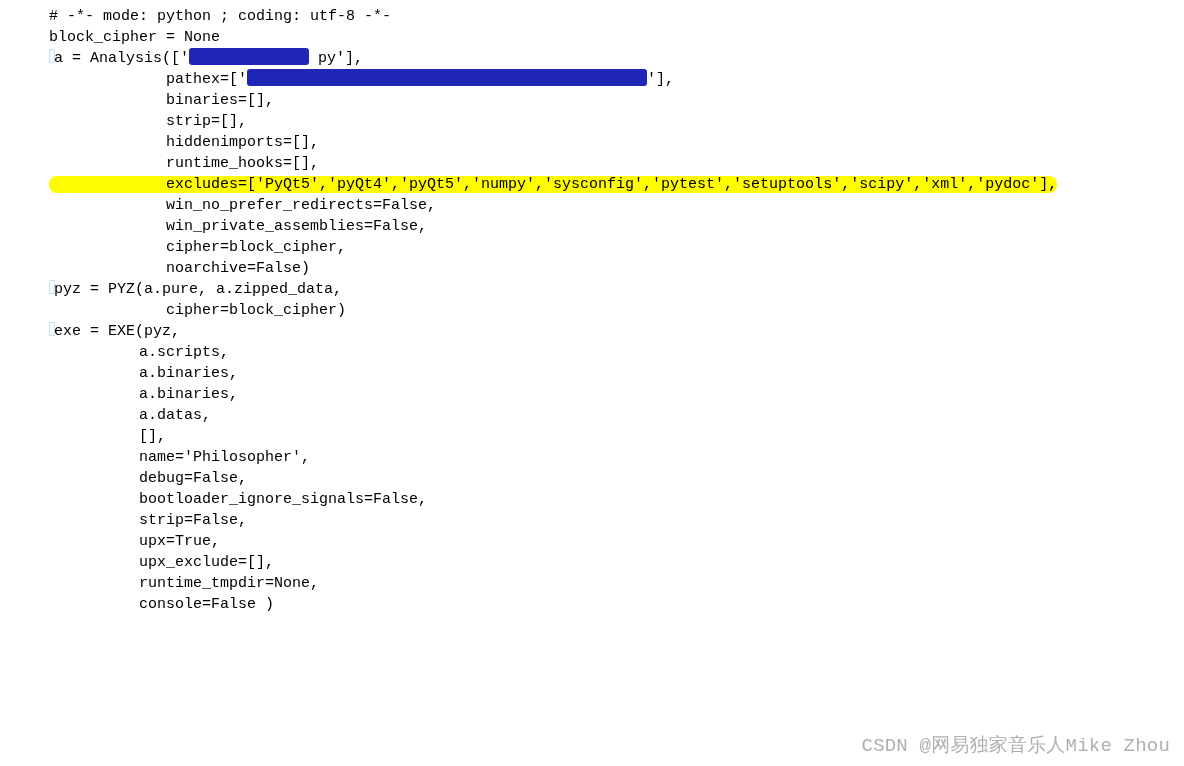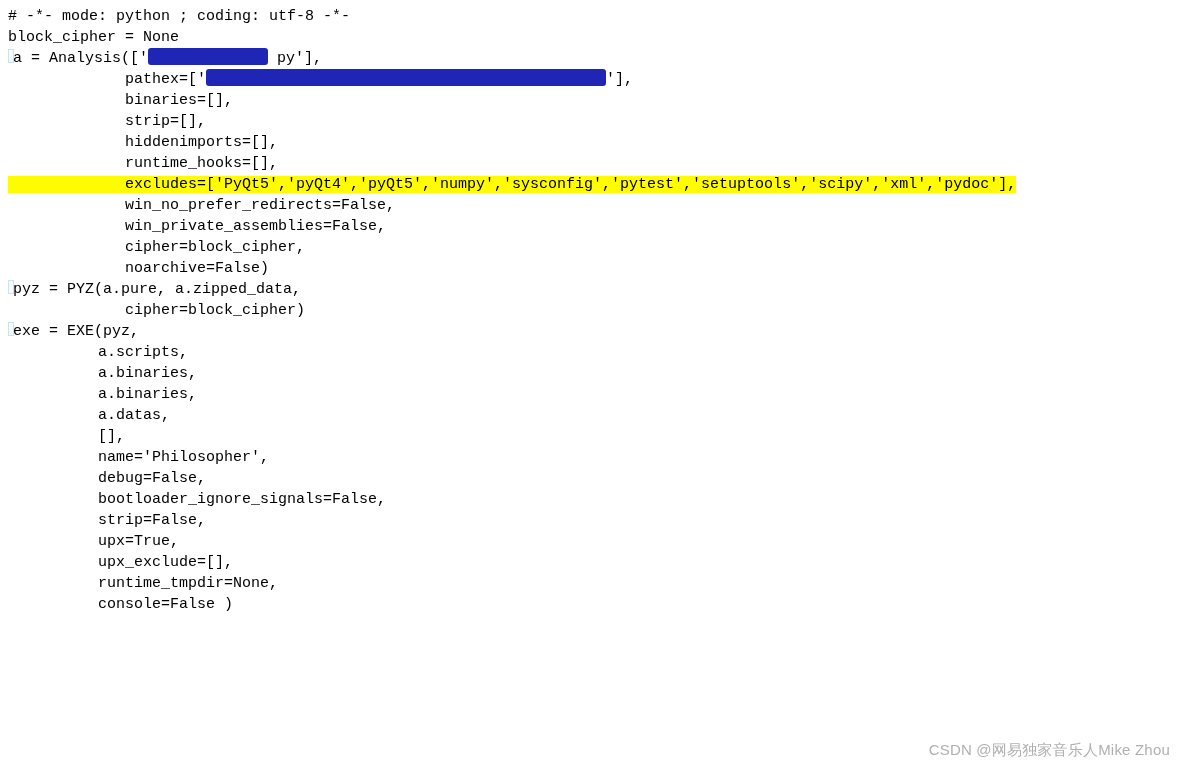--- a/index.html
+++ b/index.html
@@ -14,23 +14,25 @@
   .wrap {
     position: relative;
     width: 1184px;
     height: 766px;
     padding: 6px 8px;
     box-sizing: border-box;
     overflow: hidden;
   }
   .line {
     white-space: pre;
+    margin-left: 41px;
   }
   .highlight {
     background: #fffb00;
+    border-radius: 8px;
   }
   .blue-redact {
     display: inline-block;
     background: #1f25b4;
     vertical-align: middle;
     border-radius: 3px;
   }
   .br1 {
     width: 120px;
     height: 17px;
@@ -41,22 +43,22 @@
     width: 400px;
     height: 17px;
     position: relative;
     top: -2px;
   }
   .watermark {
     position: absolute;
     right: 14px;
     bottom: 6px;
     color: rgba(110,110,110,0.55);
-    font-family: Liberation Sans, sans-serif;
-    font-size: 15px;
+    font-family: Liberation Mono, monospace;
+    font-size: 19px;
     letter-spacing: 0.2px;
   }
   .marker {
     display: inline-block;
     width: 4px;
     height: 12px;
     border: 1px solid #88bbee66;
     vertical-align: -1px;
     margin-right: -1px;
     background: #eef6ff66;

